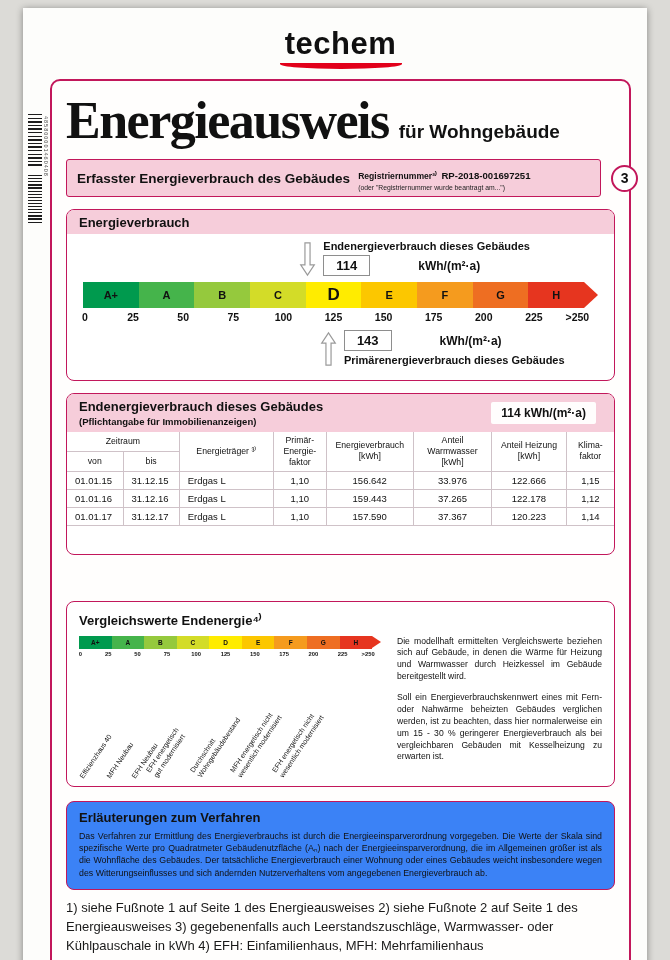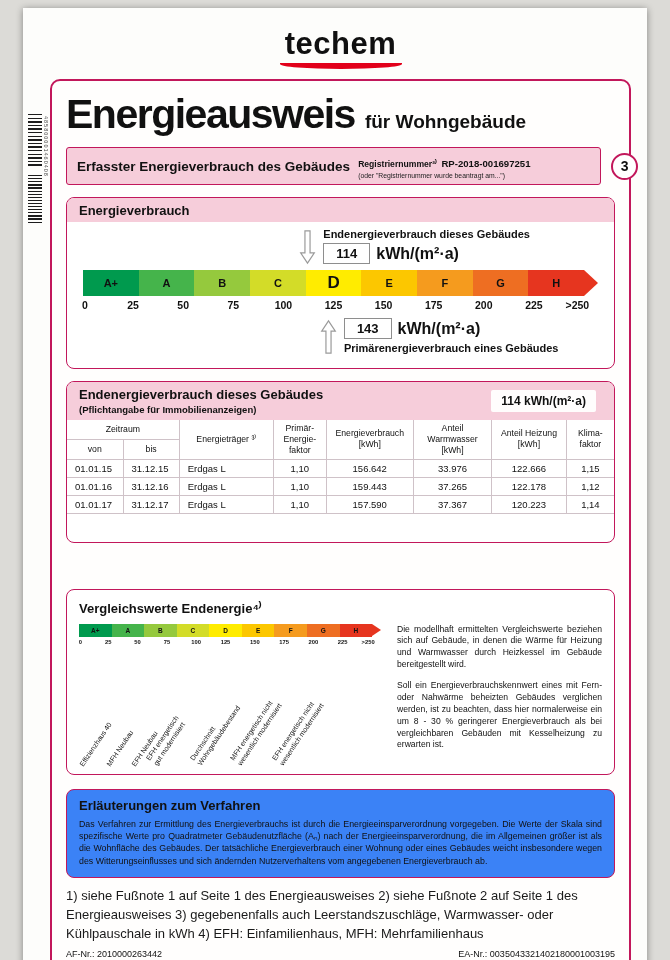--- a/index.html
+++ b/index.html
@@ -30,21 +30,21 @@
   .logo { text-align:center; padding-top:8px; }
   .logo-text { font-size:31px; font-weight:bold; letter-spacing:.5px; color:#101010; }
   .logo-swoosh { width:122px; height:6px; margin:1px auto 0; background:#e2001a; border-radius:0 0 60% 60% / 0 0 100% 100%; }
 
   
   .outer {
     border:2.5px solid #c2175b; border-radius:10px;
     margin-top:10px; padding:10px 14px 8px; background:#fffefd; position:relative;
   }
 
-  .doc-title { font-size:41px; font-weight:bold; letter-spacing:-1.5px; }
+  .doc-title { font-size:52px; font-weight:bold; letter-spacing:-1.5px;font-family:Liberation Serif, serif; }
   .doc-title-suffix { font-size:19px; font-weight:bold; margin-left:10px;margin-top:32px; }
   .doc-subtitle { font-size:9.5px; margin-top:1px; color:#222; }
 
   .headbar-row { display:flex; align-items:center; gap:10px; margin-top:9px; }
   .headbar {
     flex:1; border:1.5px solid #c2175b; background:#f6cdda; border-radius:3px;
     padding:5px 10px; display:flex; align-items:center; justify-content:space-between; gap:8px;
   }
   .headbar-title { font-weight:bold; font-size:13.5px; white-space:nowrap; }
   .reg { width:232px; }
@@ -62,23 +62,23 @@
   
   .ev-title-band { background:#f6cdda; padding:5px 12px 4px; font-weight:bold; font-size:13px; }
   .ev-body { padding:6px 16px 12px; }
 
   .marker-block { display:flex; gap:7px; align-items:flex-start; }
   .end-block { margin-left:42%; }
   .pri-block { margin-left:46%; margin-top:5px; }
   svg.arrow { width:17px; height:38px; flex:none; }
   .marker-col { display:flex; flex-direction:column; gap:3px; }
   .marker-label { font-size:11px; font-weight:bold; white-space:nowrap; }
-  .value-row { display:flex; align-items:center; gap:6px; }
+  .value-row { display:flex; align-items:center; }
   .value-box { border:1.5px solid #8e8e8e; padding:2px 12px; font-weight:bold; font-size:13px; background:#fff; }
-  .value-unit { font-weight:bold; font-size:16px; }
+  .value-unit { font-weight:bold; font-size:12px;margin-left:48px; }
 
   .scale { display:flex; height:26px; margin-top:4px; }
   .seg { flex:1; display:flex; align-items:center; justify-content:center; font-weight:bold; font-size:11px; }
   .seg.cur { font-size:17px; }
   .s0{background:#009a4e}.s1{background:#45b44b}.s2{background:#95c93d}
   .s3{background:#d3dc28}.s4{background:#ffec00}.s5{background:#fcc700}
   .s6{background:#f59b1e}.s7{background:#ee6e22}.s8{background:#e6351f}
   .scale-tip { flex:none; width:0; height:0; border-top:13px solid transparent; border-bottom:13px solid transparent; border-left:14px solid #e6351f; }
 
   .ticks { position:relative; height:14px; margin-top:3px; margin-right:14px; font-weight:bold; font-size:10.5px; }
@@ -233,21 +233,21 @@
 
           <div class="marker-block pri-block">
             <svg class="arrow" viewBox="0 0 20 40">
               <path d="M7 39 H13 V13 H18 L10 1 L2 13 H7 Z" fill="#ffffff" stroke="#9a9a9a" stroke-width="1.4"></path>
             </svg>
             <div class="marker-col">
               <div class="value-row">
                 <span class="value-box">143</span>
                 <span class="value-unit">kWh/(m²·a)</span>
               </div>
-              <div class="marker-label">Primärenergieverbrauch eines Gebäudes</div>
+              <div class="marker-label">Primärenergieverbrauch dieses Gebäudes</div>
             </div>
           </div>
 
         </div>
       </div>
 
       <div class="section">
         <div class="band band1">
           <div>
             <div class="band1-title">Endenergieverbrauch dieses Gebäudes</div>
@@ -381,21 +381,21 @@
               <span class="rlabel" style="left:124px">Durchschnitt
 Wohngebäudebestand</span>
               <span class="rlabel" style="left:164px">MFH energetisch nicht
 wesentlich modernisiert</span>
               <span class="rlabel" style="left:206px">EFH energetisch nicht
 wesentlich modernisiert</span>
             </div>
           </div>
           <div class="vg-right">
             <p>Die modellhaft ermittelten Vergleichswerte beziehen sich auf Gebäude, in denen die Wärme für Heizung und Warmwasser durch Heizkessel im Gebäude bereitgestellt wird.</p>
-            <p>Soll ein Energieverbrauchskennwert eines mit Fern- oder Nahwärme beheizten Gebäudes verglichen werden, ist zu beachten, dass hier normalerweise ein um 8 - 30 % geringerer Energieverbrauch als bei vergleichbaren Gebäuden mit Kesselheizung zu erwarten ist.</p>
+            <p>Soll ein Energieverbrauchskennwert eines mit Fern- oder Nahwärme beheizten Gebäudes verglichen werden, ist zu beachten, dass hier normalerweise ein um 15 - 30 % geringerer Energieverbrauch als bei vergleichbaren Gebäuden mit Kesselheizung zu erwarten ist.</p>
           </div>
         </div>
       </div>
 
       <div class="section erl-section">
         <div class="erl-title">Erläuterungen zum Verfahren</div>
         <div class="erl-text">Das Verfahren zur Ermittlung des Energieverbrauchs ist durch die Energieeinsparverordnung vorgegeben. Die Werte der Skala sind spezifische Werte pro Quadratmeter Gebäudenutzfläche (Aₙ) nach der Energieeinsparverordnung, die im Allgemeinen größer ist als die Wohnfläche des Gebäudes. Der tatsächliche Energieverbrauch einer Wohnung oder eines Gebäudes weicht insbesondere wegen des Witterungseinflusses und sich ändernden Nutzerverhaltens vom angegebenen Energieverbrauch ab.</div>
       </div>
 
       <div class="footnotes">1) siehe Fußnote 1 auf Seite 1 des Energieausweises  2) siehe Fußnote 2 auf Seite 1 des Energieausweises  3) gegebenenfalls auch Leerstandszuschläge, Warmwasser- oder Kühlpauschale in kWh  4) EFH: Einfamilienhaus, MFH: Mehrfamilienhaus</div>

